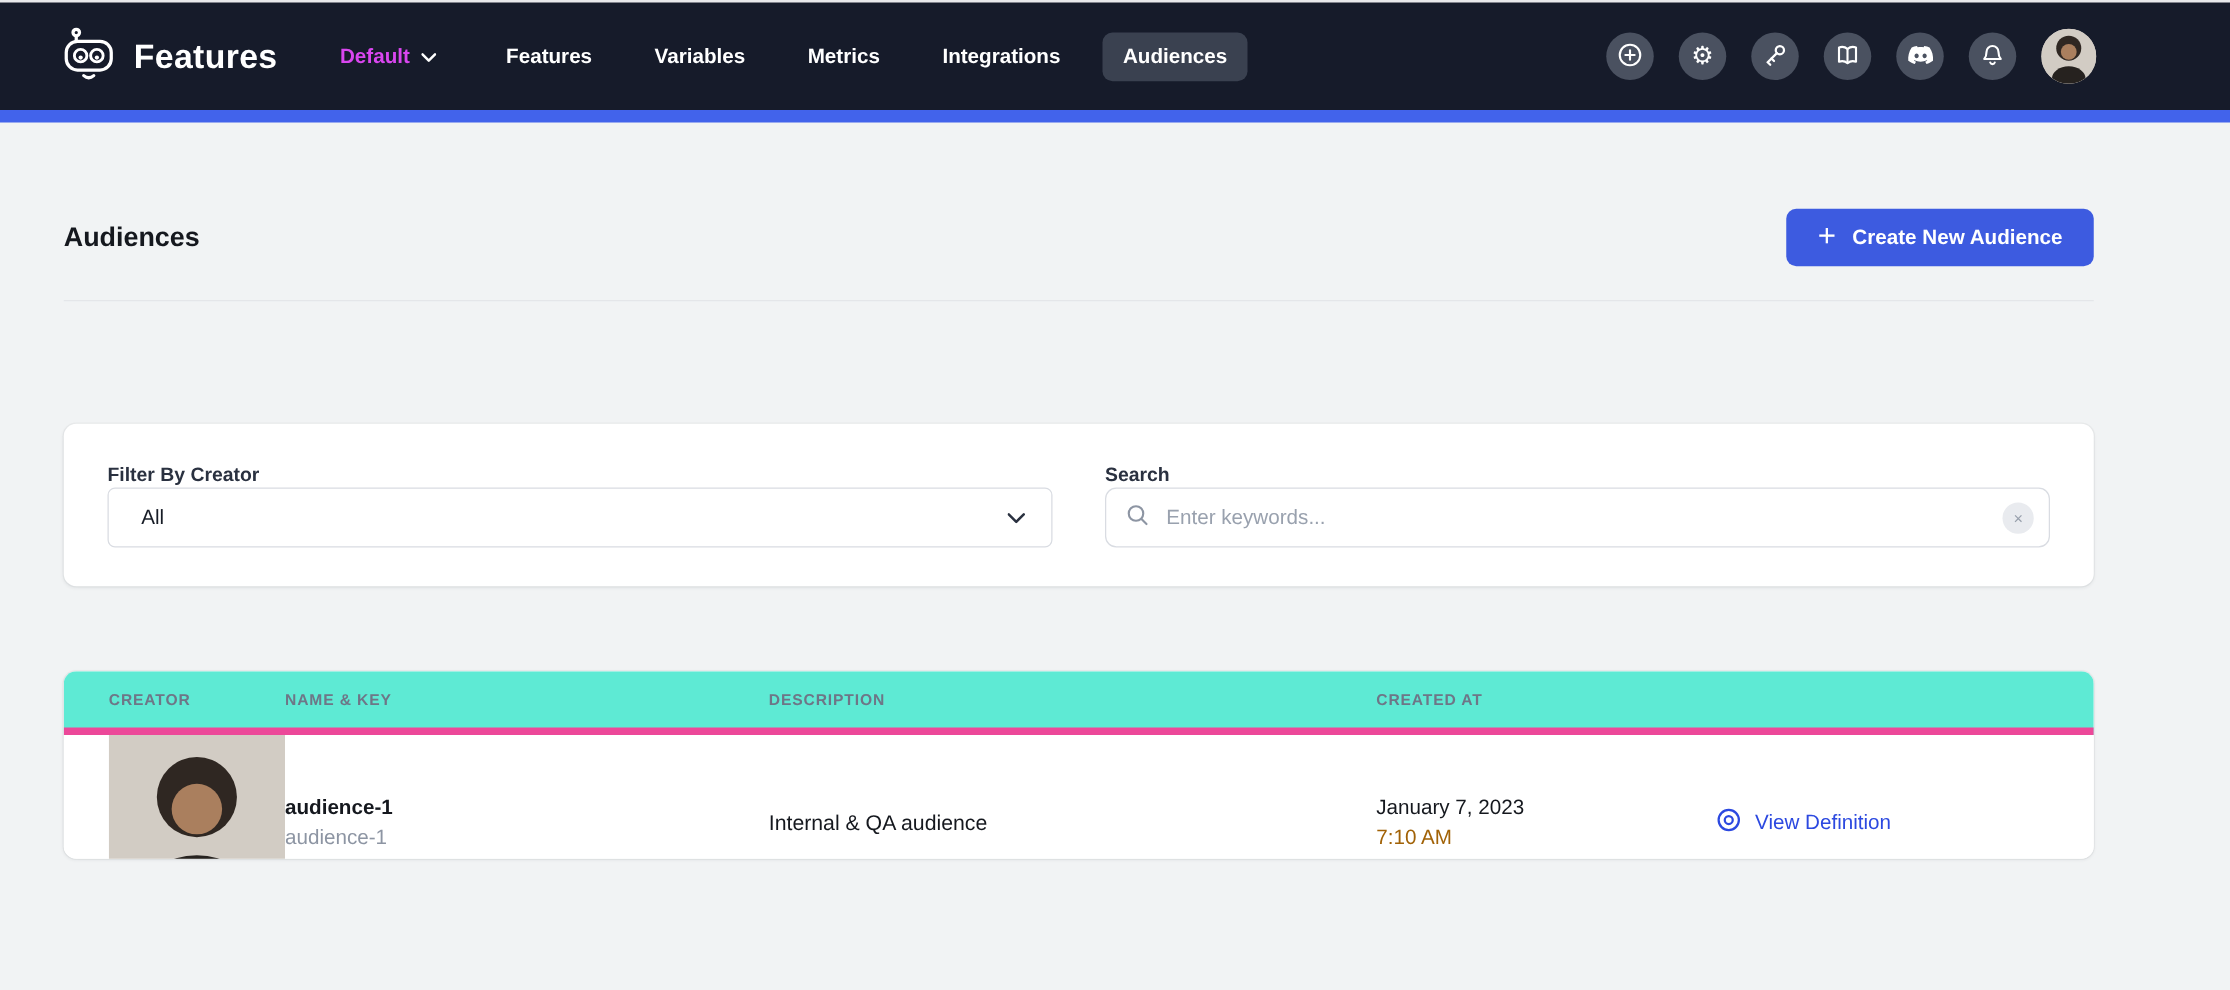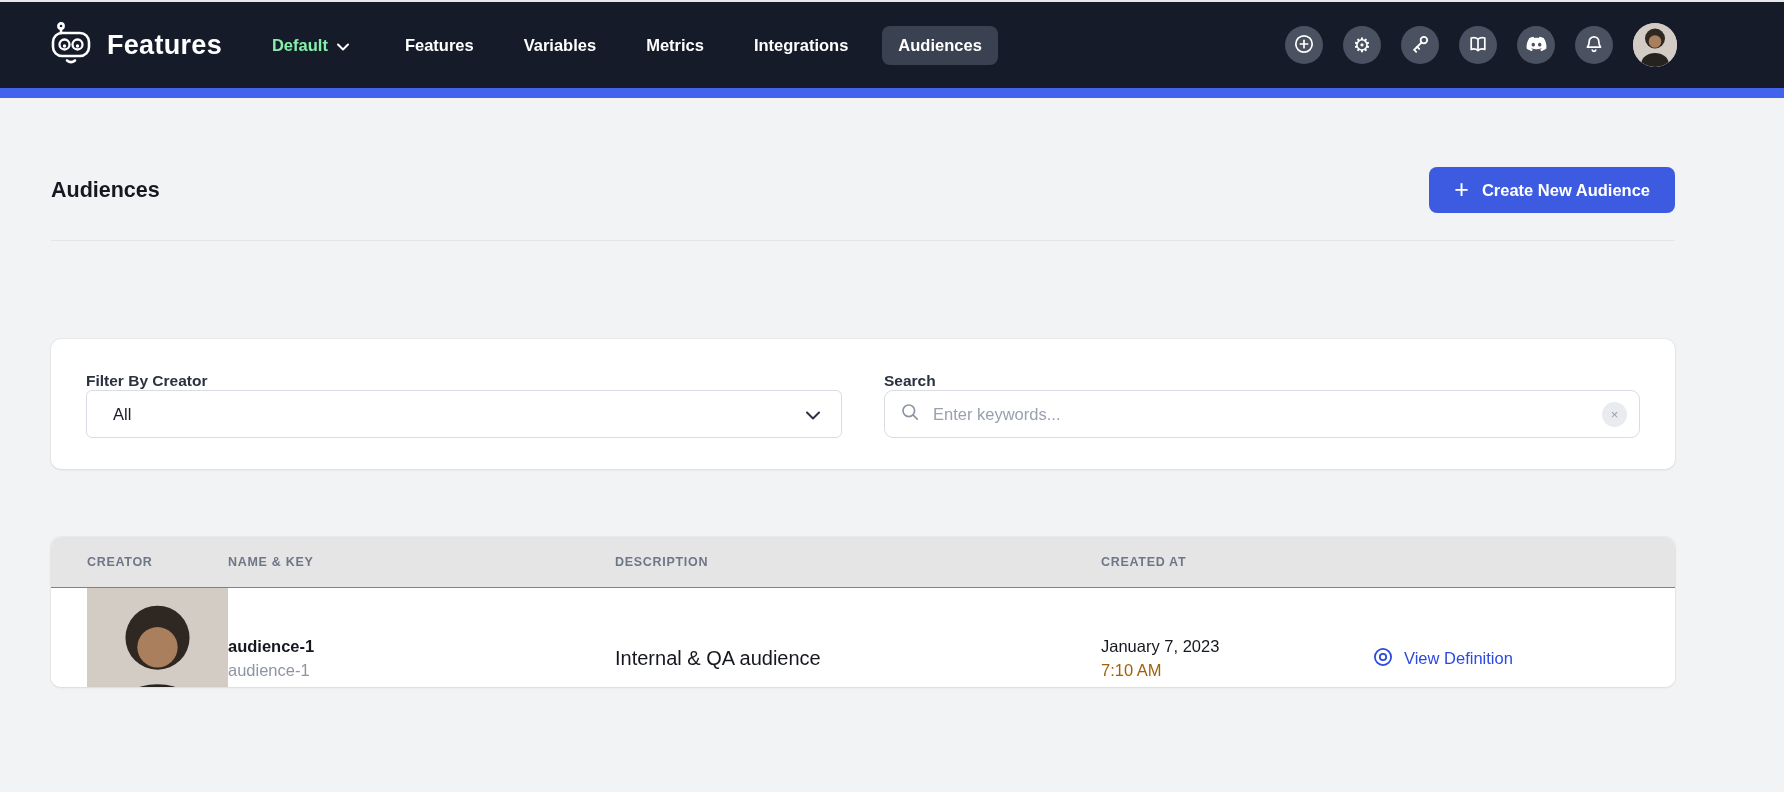--- a/index.html
+++ b/index.html
@@ -16,21 +16,21 @@
   .navbar {
     height:86px; background:#161b2a;
     display:flex; align-items:center;
     padding:0 107px 0 48px;
   }
   .logo-group { display:flex; align-items:center; gap:13px; cursor:pointer; }
   .brand { color:#fff; font-size:27px; font-weight:700; letter-spacing:.3px; }
   .project-btn {
     display:flex; align-items:center; gap:9px;
     margin-left:44px; background:none; border:none; cursor:pointer;
-    color:#86efac; font-size:16.5px; font-weight:600; font-family:inherit;
+    color:#d946ef; font-size:16.5px; font-weight:600; font-family:inherit;
   }
   .nav-links { display:flex; align-items:center; margin-left:34px; gap:18px; }
   .nav-link {
     color:#fff; font-size:16.5px; font-weight:600; text-decoration:none;
     padding:10px 16px; border-radius:8px; white-space:nowrap;
   }
   .nav-link.active { background:#3a4150; }
   .nav-actions { margin-left:auto; display:flex; align-items:center; gap:20px; }
   .icon-btn {
     width:38px; height:38px; border-radius:50%;
@@ -96,33 +96,33 @@
     display:flex; align-items:center; justify-content:center; flex:none;
   }
 
   
   .table-card { margin-top:68px; overflow:hidden; }
   .tgrid {
     display:grid;
     grid-template-columns:141px 387px 486px 271px 1fr;
     align-items:center; padding:0 36px;
   }
-  .thead { height:51px; background:#e5e5e5; border-bottom:1px solid #ec4899; }
+  .thead { height:51px; background:#5eead4; border-bottom:6px solid #ec4899; }
   .th {
     font-size:12.5px; font-weight:700; letter-spacing:.7px;
     color:#6e7687; text-transform:uppercase;
   }
   .trow { height:99px; background:#fff; }
   .row-avatar {
     width:42px; height:42px; border-radius:50%; overflow:hidden;
     background:#cfc9c2;
   }
   .name-line { font-size:16.5px; font-weight:700; color:#15181e; line-height:1.45; }
   .key-line  { font-size:16.5px; font-weight:400; color:#8d95a3; line-height:1.45; }
-  .desc-text { font-size:20px; color:#15181e; }
+  .desc-text { font-size:17px; color:#15181e; }
   .date-line { font-size:16.5px; color:#15181e; line-height:1.45; }
   .time-line { font-size:16.5px; color:#a16207; line-height:1.45; }
   .view-link {
     display:inline-flex; align-items:center; gap:10px; text-decoration:none;
     color:#2c49e0; font-size:16.5px; font-weight:500; cursor:pointer;
   }
 </style>
 </head>
 <body>
 

